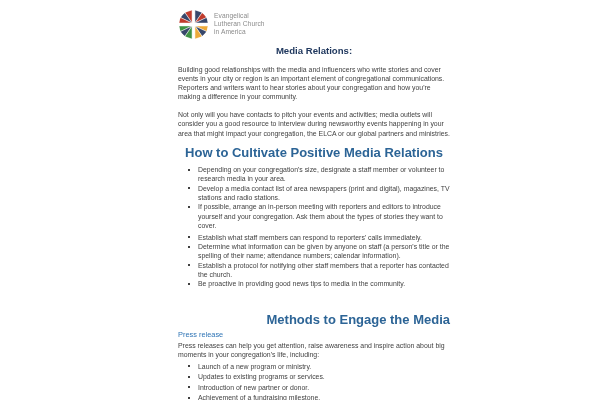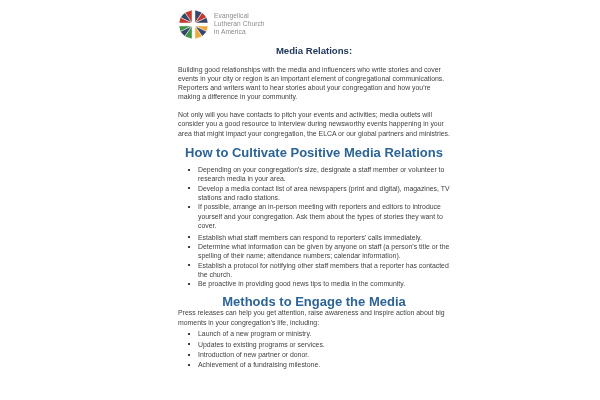--- a/index.html
+++ b/index.html
@@ -39,21 +39,21 @@
     margin: 8px 0 0;
     color: #3f3f3f; font-size: 6.9px; line-height: 9.3px;
   }
   .para + .para { margin-top: 8.5px; }
   
   .section-heading {
     margin: 10px 0 0; text-align: center;
     color: #2c6496; font-size: 13px; line-height: 10px;
     font-weight: 600;
   }
-  .section-heading.second { margin-top: 9px; }
+  .section-heading.second { margin-top: 27px; text-align: right; }
   
   .sub-heading {
     margin: 1px 0 0;
     color: #2e74b5; font-size: 7.4px; line-height: 9.5px;
     font-weight: 400;
   }
   
   ul.bullets {
     margin: 7px 0 0; padding: 0 0 0 20px;
     list-style: none;
@@ -122,20 +122,21 @@
 
     <ul class="bullets tight">
       <li>Establish what staff members can respond to reporters' calls immediately.</li>
       <li>Determine what information can be given by anyone on staff (a person's title or the spelling of their name; attendance numbers; calendar information).</li>
       <li>Establish a protocol for notifying other staff members that a reporter has contacted the church.</li>
       <li>Be proactive in providing good news tips to media in the community.</li>
     </ul>
 
     <h2 class="section-heading second">Methods to Engage the Media</h2>
 
+    <h3 class="sub-heading" style="margin-top:5px;">Press release</h3>
 
     <p class="para intro-para">Press releases can help you get attention, raise awareness and inspire action about big moments in your congregation's life, including:</p>
 
     <ul class="bullets spaced">
       <li>Launch of a new program or ministry.</li>
       <li>Updates to existing programs or services.</li>
       <li>Introduction of new partner or donor.</li>
       <li>Achievement of a fundraising milestone.</li>
     </ul>
 

